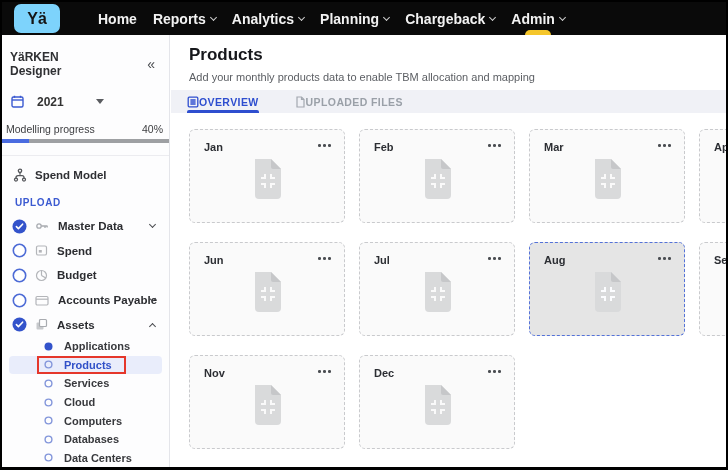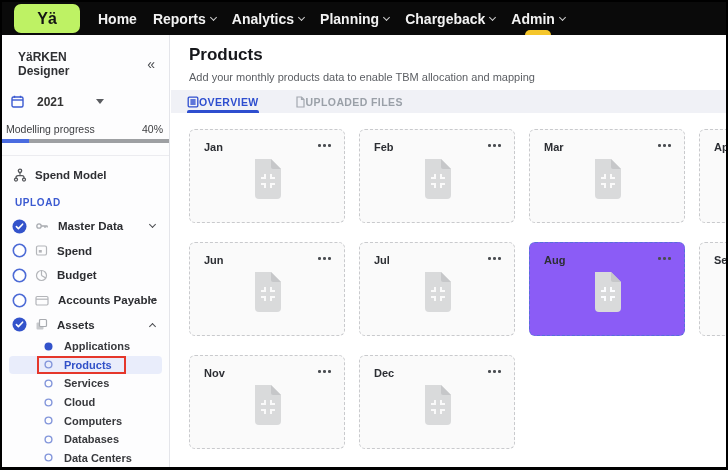--- a/index.html
+++ b/index.html
@@ -5,37 +5,37 @@
   * { margin:0; padding:0; box-sizing:border-box; }
   html,body { background:#e8e8e8; }
   .page {
     position:relative; width:728px; height:470px; background:#fff;
     border:2px solid #000; border-bottom-width:3px; overflow:hidden;
     font-family:"Liberation Sans", sans-serif;
   }
 
   
   .topnav { position:absolute; top:0; left:0; right:0; height:33px; background:#0a0a0a; }
-  .brand { position:absolute; left:12px; top:2px; width:66px; height:29px; background:#bef264;
+  .brand { position:absolute; left:12px; top:2px; width:46px; height:29px; background:#7dd3fc;
            border-radius:7px; display:flex; align-items:center; justify-content:center;
            font-size:16px; font-weight:700; color:#141414; }
   .navitems { position:absolute; left:96px; top:0; height:33px; display:flex; gap:16px; align-items:center; }
   .nav-item { position:relative; height:33px; display:flex; align-items:center; gap:5px;
               font-size:14px; font-weight:700; color:#f2f2f2; cursor:pointer; }
   .chev { display:inline-block; width:5px; height:5px; border-right:1.5px solid currentColor;
           border-bottom:1.5px solid currentColor; transform:rotate(45deg); margin-top:-3px; }
   .nav-item .chev { color:#cfcfcf; }
   .chev.up { transform:rotate(-135deg); margin-top:3px; }
   .admin-pill { position:absolute; left:50%; transform:translateX(-50%); bottom:0;
                 width:26px; height:5px; background:#F5C62B; border-radius:5px 5px 0 0; }
 
   
   .sidebar { position:absolute; top:33px; left:0; width:168px; bottom:0; background:#fdfdfe;
              border-right:1px solid #e4e5ea; overflow:hidden; }
-  .sb-head { display:flex; justify-content:space-between; align-items:center; padding:15px 14px 0 16px;gap:47px; }
+  .sb-head { display:flex; justify-content:space-between; align-items:center; padding:15px 14px 0 8px;gap:47px; }
   .sb-title { font-size:12px; font-weight:700; color:#2f3033; }
   .collapse { font-size:14px; color:#4a4c50; cursor:pointer; line-height:10px; }
   .sb-year { display:flex; align-items:center; margin-top:16px; padding-left:9px; height:15px; }
   .sb-year .yr { font-size:12px; font-weight:700; color:#333; margin-left:13px; }
   .caret-down { width:0; height:0; border-left:4px solid transparent; border-right:4px solid transparent;
                 border-top:5px solid #5a5c60; margin-left:32px; }
   .sb-progress { margin-top:14px; }
   .sb-progress .row { display:flex; justify-content:space-between; padding:0 6px 0 4px;
                       font-size:10.5px; color:#3c3d40; }
   .pbar { margin-top:4px; height:4px; background:#9ea0a3; width:100%; }
@@ -66,21 +66,21 @@
             display:flex; align-items:stretch; padding-left:16px; gap:36px; }
   .tab { position:relative; display:flex; align-items:center; font-size:10.5px; font-weight:700;
          letter-spacing:.4px; color:#9aa0a8; cursor:pointer; }
   .tab.active { color:#2e4ecf; }
   .tab.active::after { content:""; position:absolute; left:0; right:0; bottom:0; height:3px;
                        background:#2e4ecf; border-radius:2px 2px 0 0; }
   .cards { position:absolute; left:18px; top:94px; display:grid;
            grid-template-columns:repeat(4,156px); gap:19px 14px; }
   .card { position:relative; width:156px; height:94px; background:#fafafa;
           border:1px dashed #c9cacd; border-radius:6px; }
-  .card.selected { border-color:#5472d8; background:#8b5cf6; }
+  .card.selected { border-color:#5472d8; background:#e5e5e5; }
   .card-label { position:absolute; left:14px; top:11px; font-size:11px; font-weight:700; color:#2c2e33; }
   .card-menu { position:absolute; right:13px; top:14px; display:flex; gap:2.5px; cursor:pointer; }
   .card-menu i { width:2.6px; height:2.6px; border-radius:50%; background:#4a4d52; }
   .card-icon { position:absolute; left:50%; top:55%; transform:translate(-50%,-50%); }
 </style>
 </head>
 <body>
 
 <div class="page">
 

